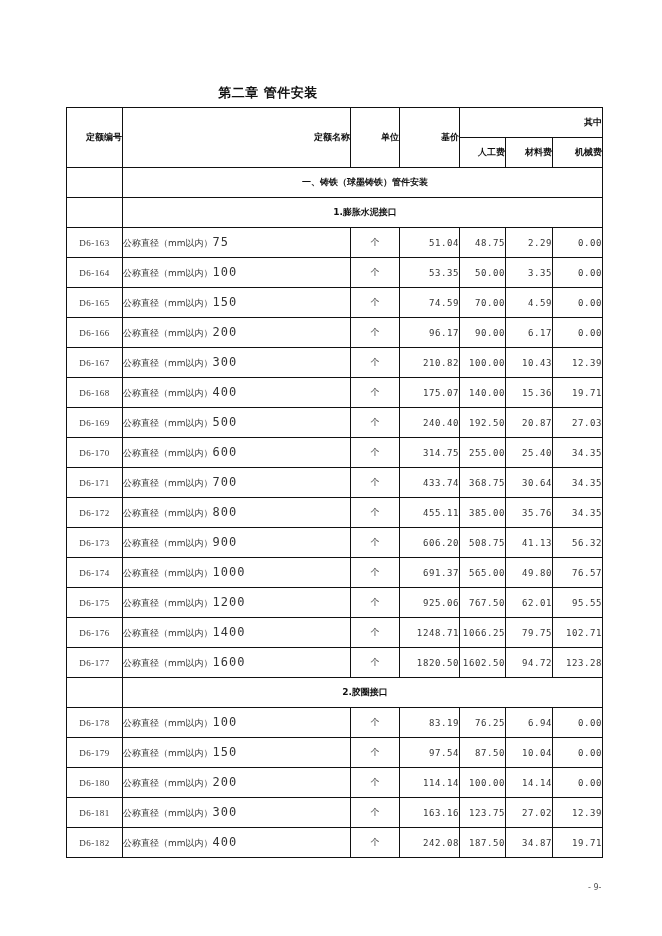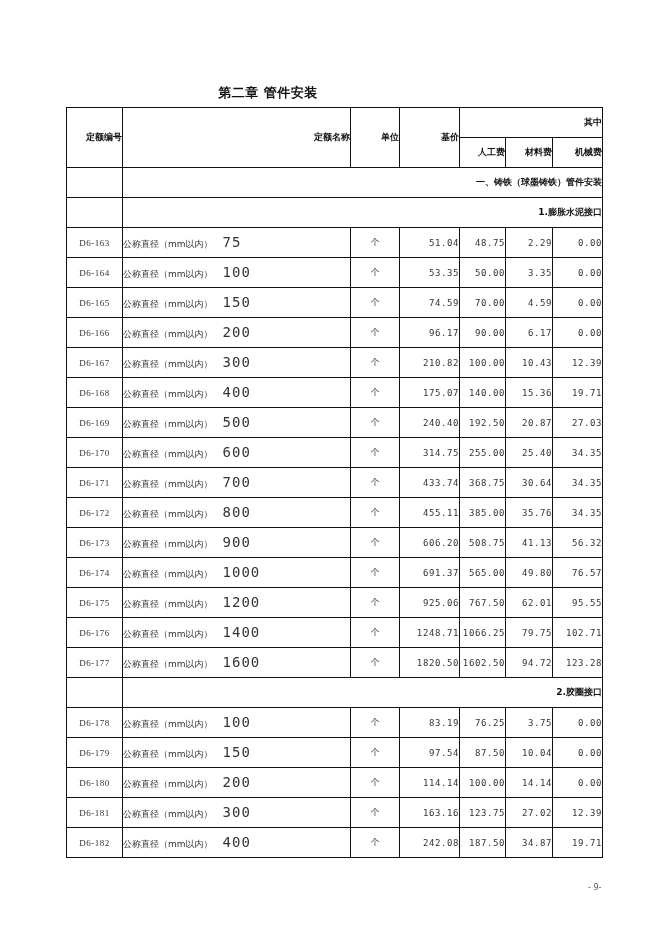--- a/index.html
+++ b/index.html
@@ -7,26 +7,26 @@
          font-family:"DejaVu Sans","Liberation Sans",sans-serif; color:#111; }
   .title { position:absolute; left:0; width:536px; top:84px; text-align:center;
            font-size:13px; font-weight:bold; letter-spacing:0.5px; }
   table.quota { position:absolute; left:66px; top:107px; border-collapse:collapse;
                 table-layout:fixed; width:536px; }
   table.quota td, table.quota th { border:1px solid #111; padding:0; font-size:9px;
                 height:29px; overflow:hidden; white-space:nowrap; }
   table.quota th { font-weight:bold; text-align:right; }
   .hsub { height:29px; }
   .sec td { font-weight:bold; }
-  .sec .label { padding-left:5px; text-align:right; }
+  .sec .label { padding-left:5px; text-align:center; }
   td.code { text-align:center; font-family:Liberation Serif, serif;
             font-size:8px; letter-spacing:0.5px; color:#333; }
   td.name { text-align:left; padding-left:1px; color:#333; }
-  td.name .spec { font-family:"DejaVu Sans Mono","Liberation Mono",monospace; font-size:14px;
-                  letter-spacing:1px; margin-left:10px; }
+  td.name .spec { font-family:"DejaVu Sans Mono","Liberation Mono",monospace; font-size:12px;
+                  letter-spacing:1px; margin-left:0; }
   td.unit { text-align:center; color:#333; }
   td.num { text-align:right; padding-right:4px; font-family:"DejaVu Sans Mono","Liberation Mono",monospace;
            font-size:8px; letter-spacing:0.6px; color:#333; }
   .pageno { position:absolute; left:588px; top:883px; font-size:8px; color:#555; }
 </style>
 </head>
 <body>
 
 <div class="title">第二章 管件安装</div>
 
@@ -201,21 +201,21 @@
       <tr class="sec">
       <td></td>
       <td class="label" colspan="6">2.胶圈接口</td>
       </tr>
       <tr>
         <td class="code">D6-178</td>
         <td class="name"><span>公称直径（mm以内）</span><span class="spec">100</span></td>
         <td class="unit">个</td>
         <td class="num">83.19</td>
         <td class="num">76.25</td>
-        <td class="num">3.75</td>
+        <td class="num">6.94</td>
         <td class="num">0.00</td>
       </tr>
       <tr>
         <td class="code">D6-179</td>
         <td class="name"><span>公称直径（mm以内）</span><span class="spec">150</span></td>
         <td class="unit">个</td>
         <td class="num">97.54</td>
         <td class="num">87.50</td>
         <td class="num">10.04</td>
         <td class="num">0.00</td>

